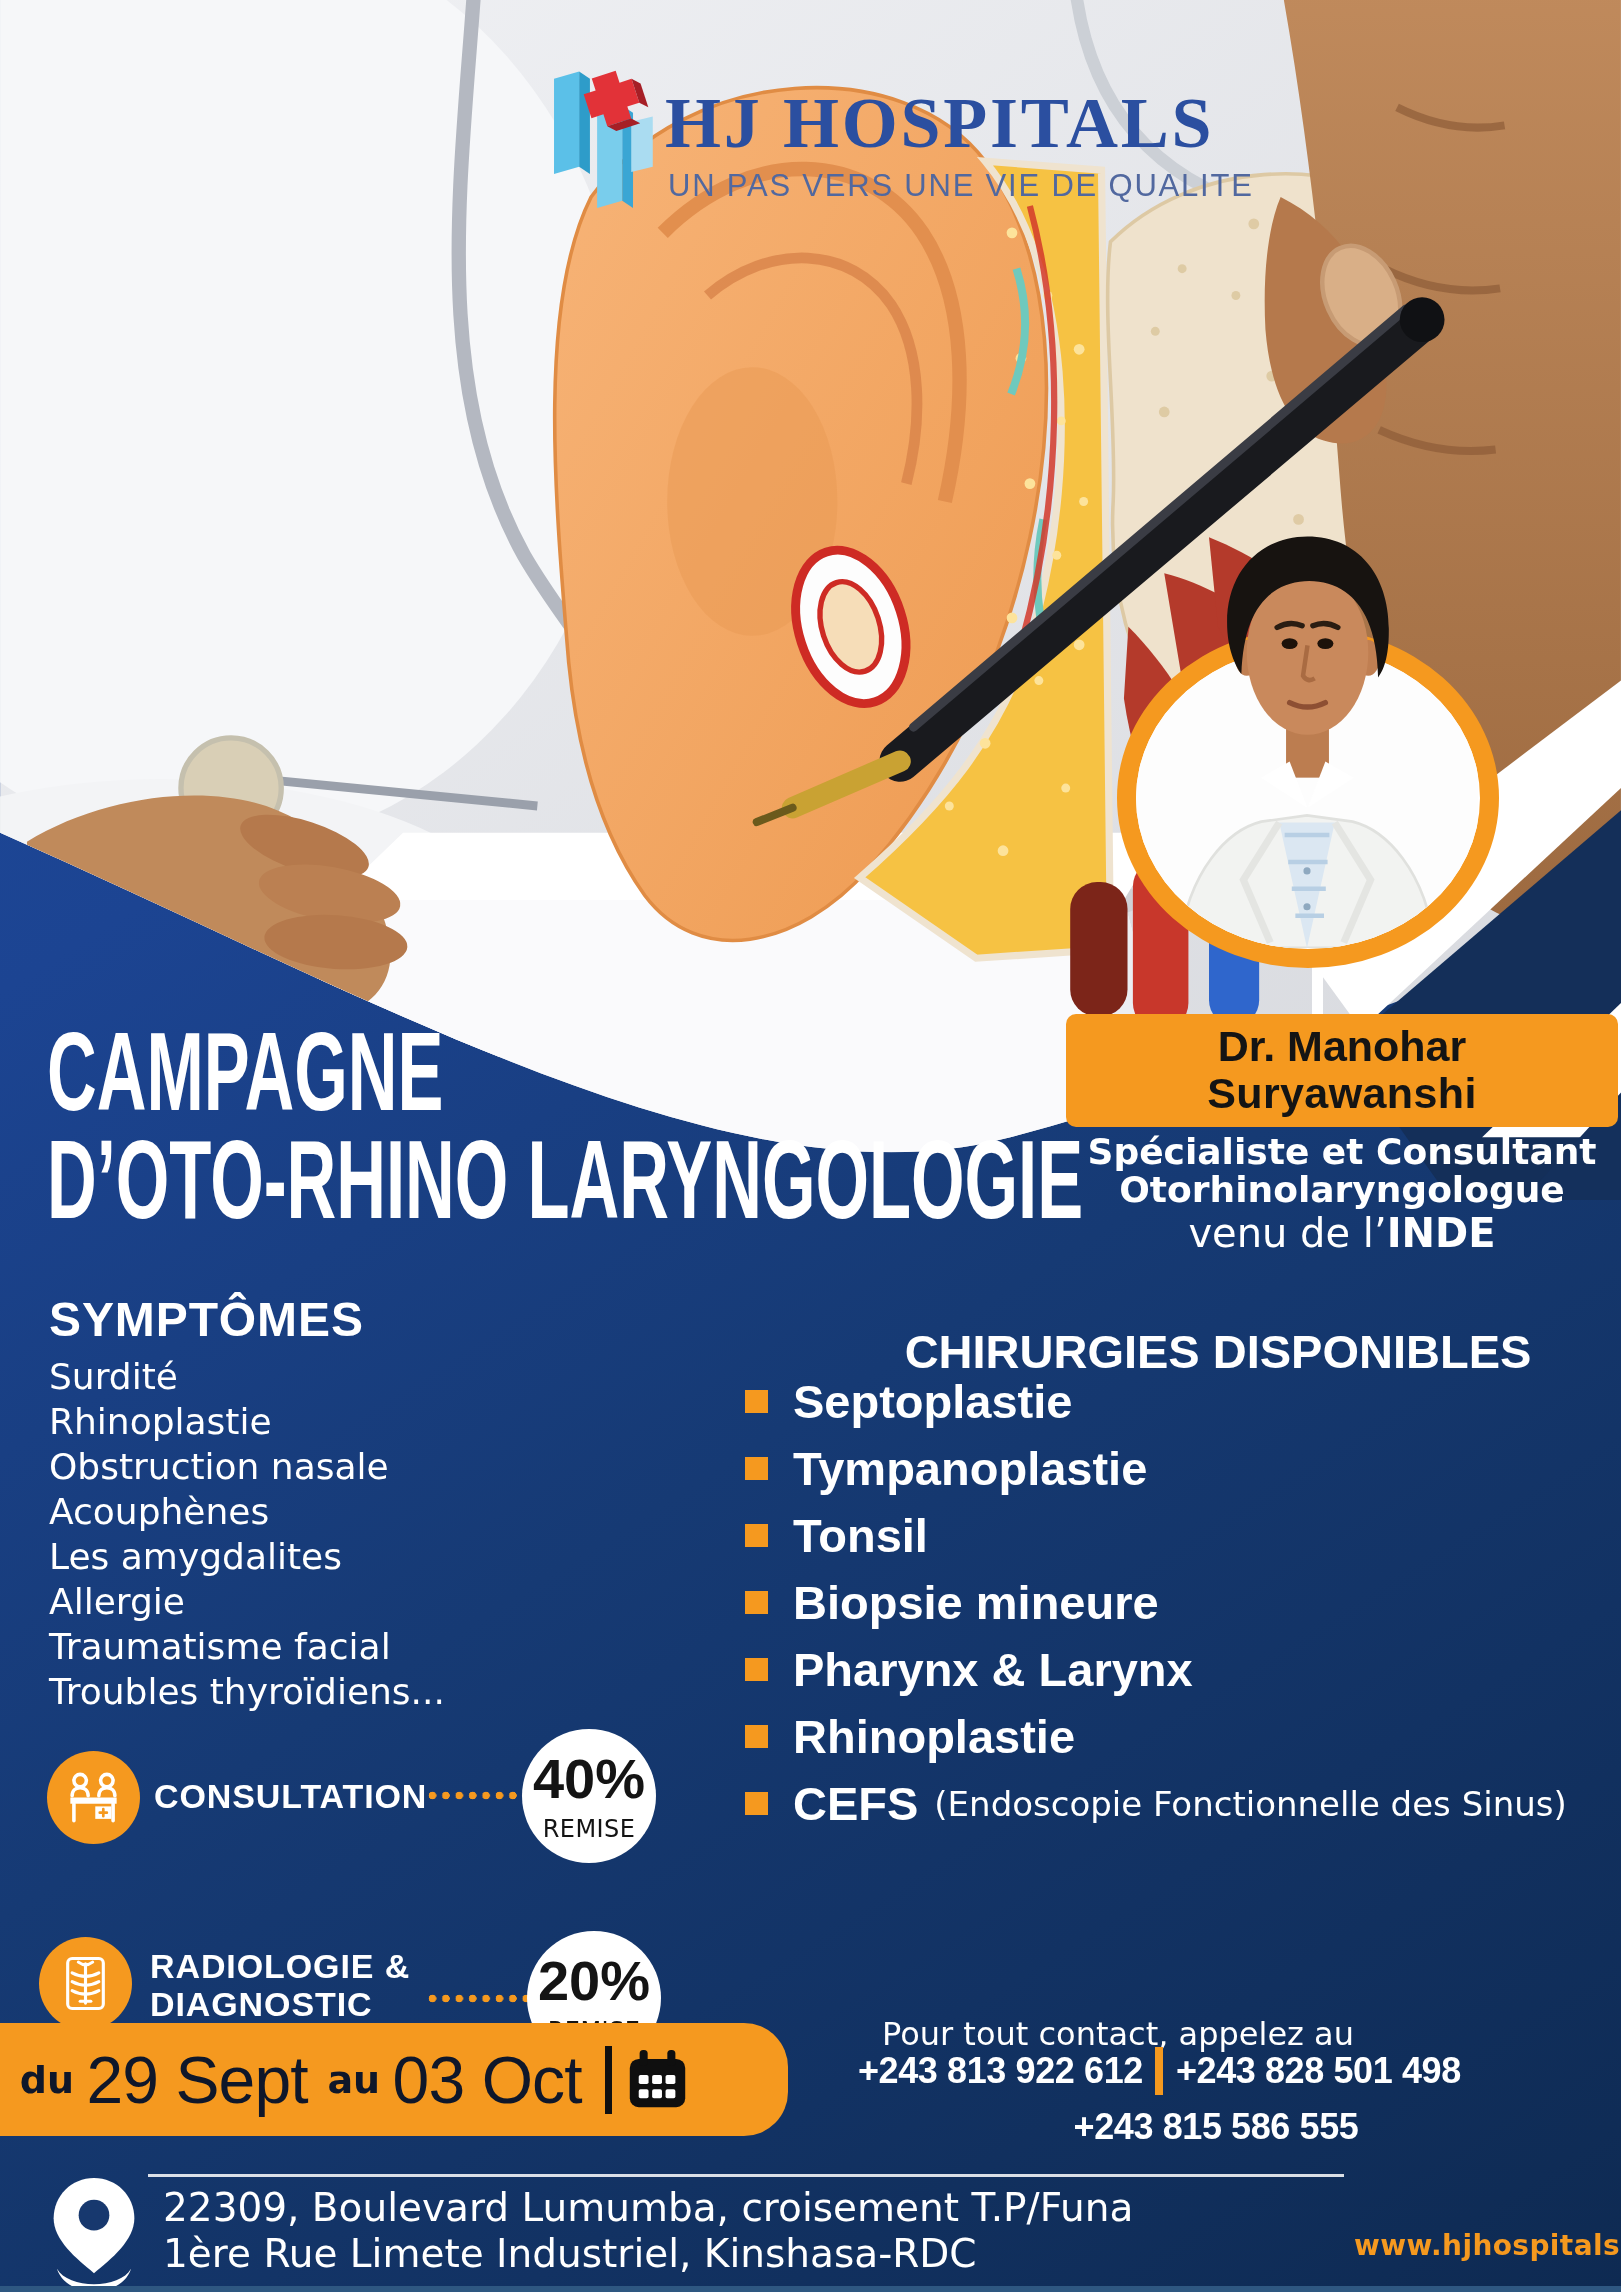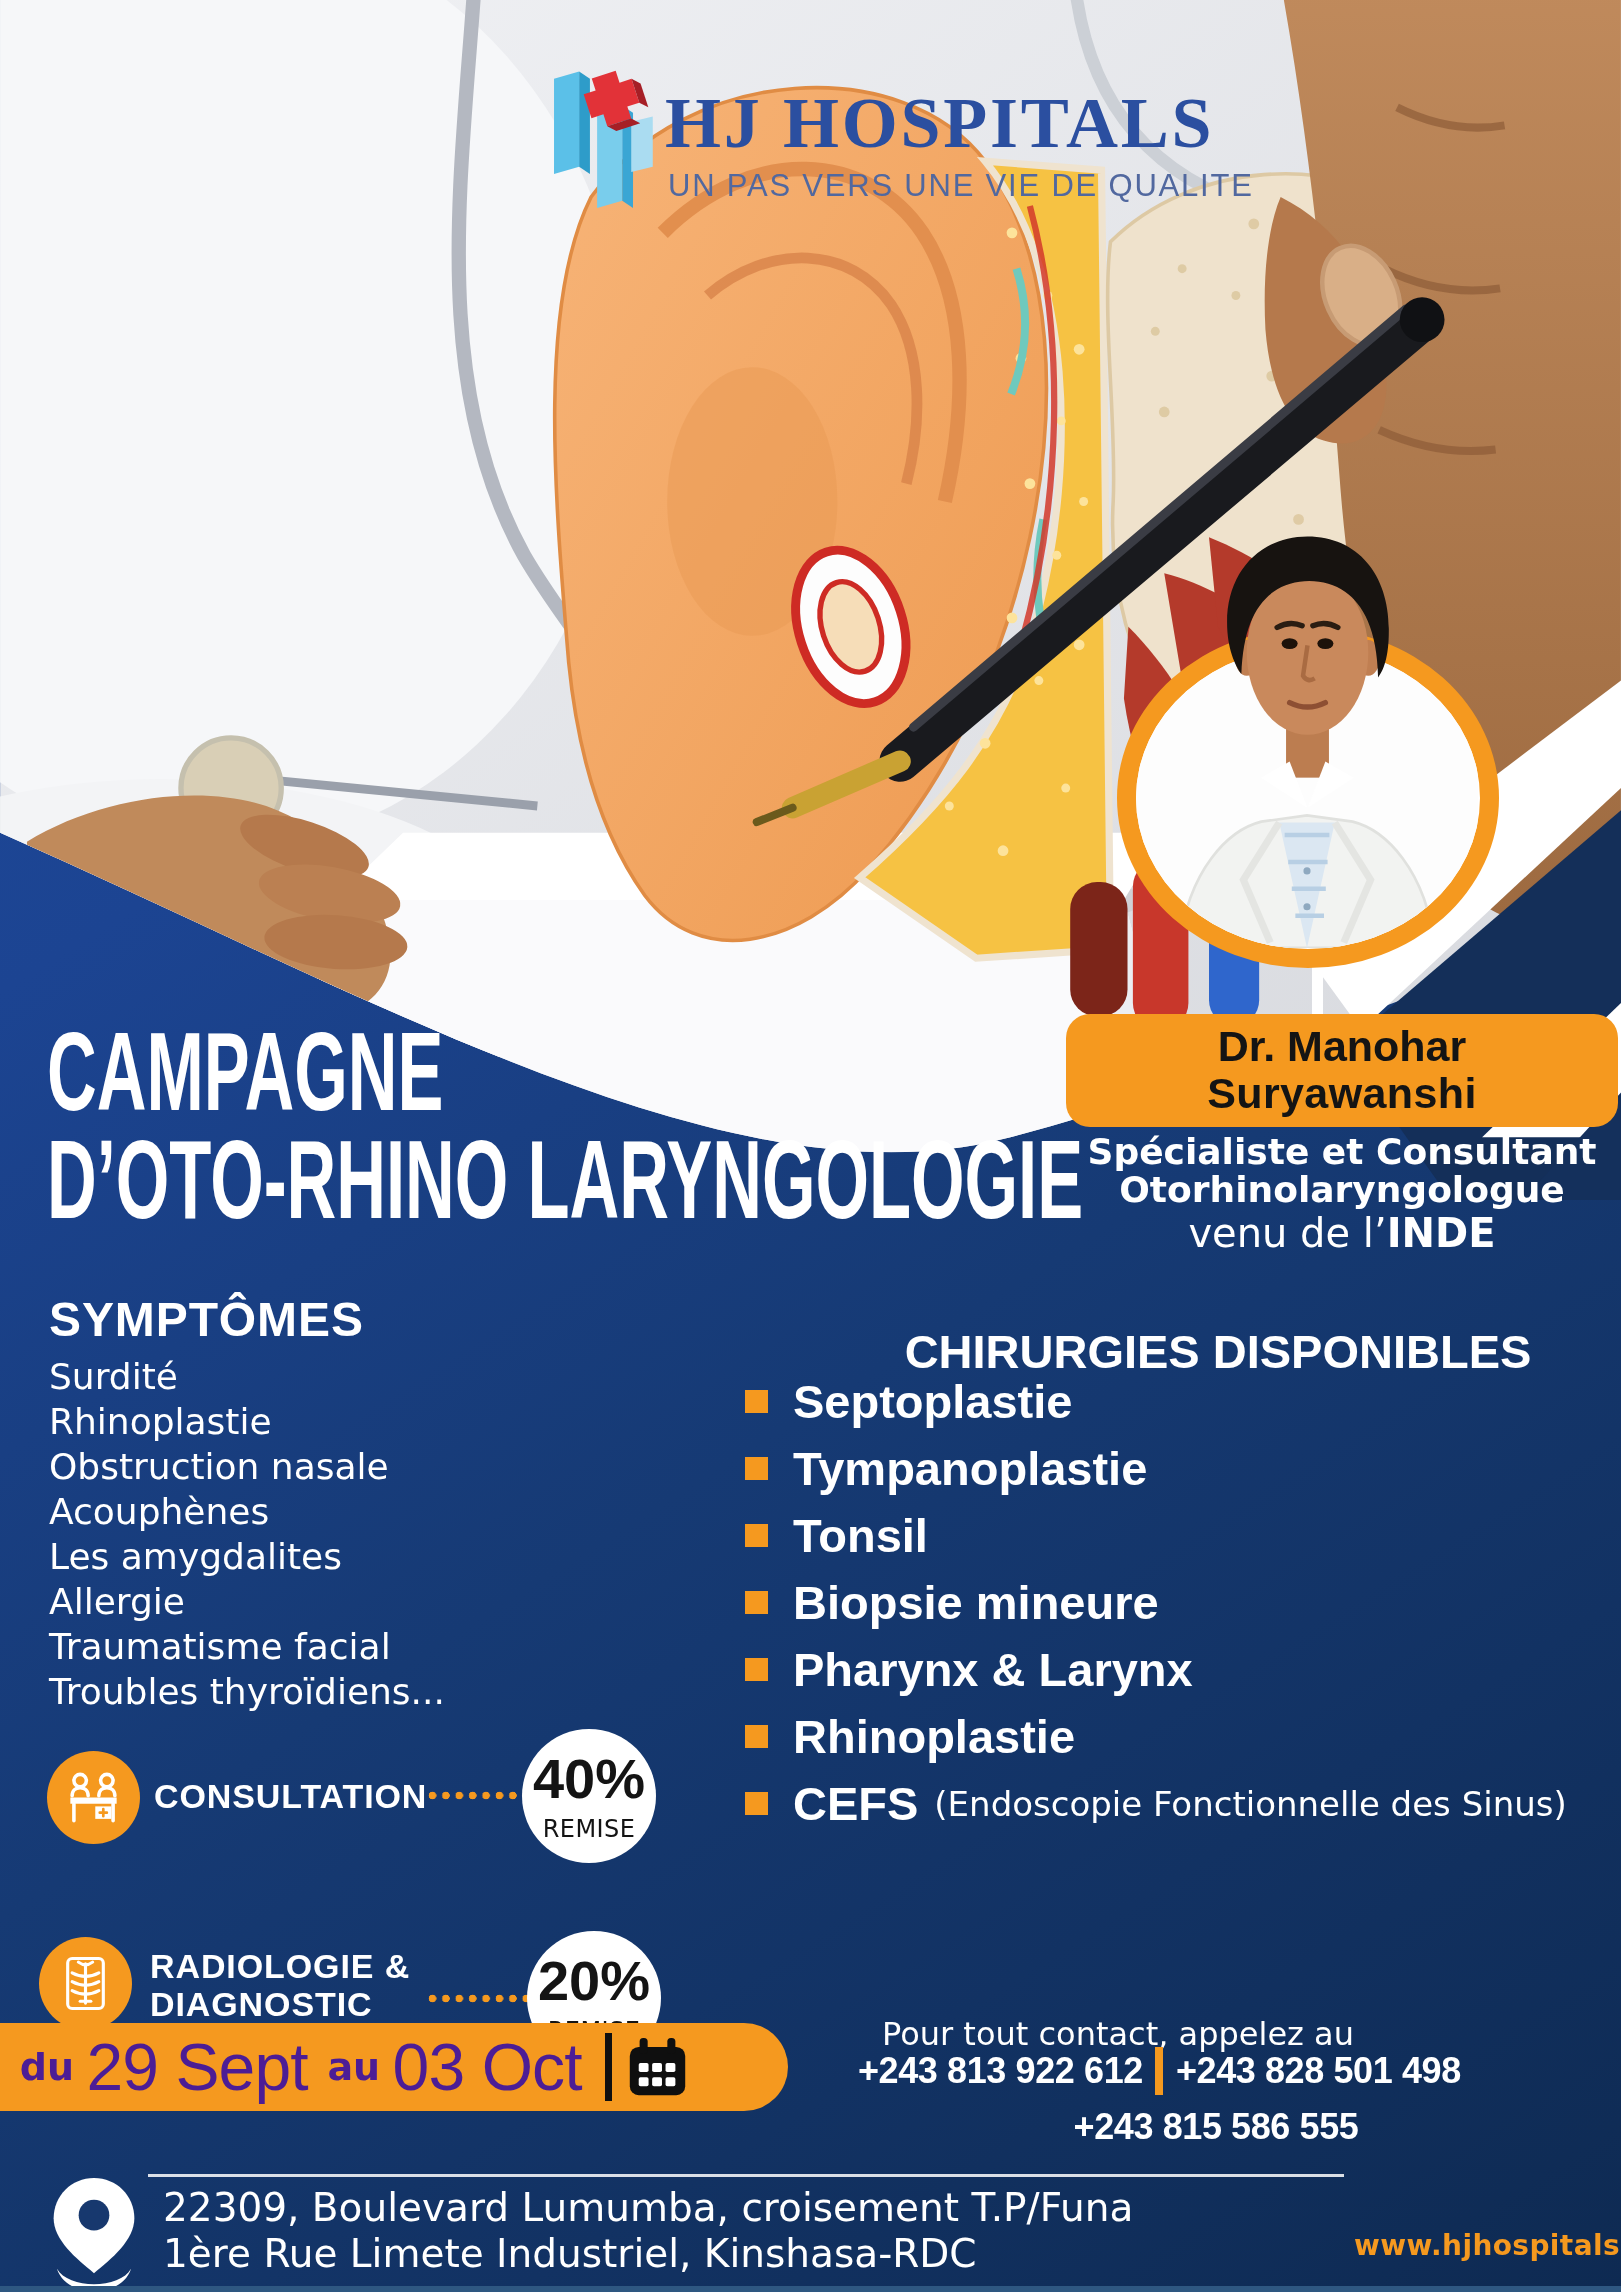--- a/index.html
+++ b/index.html
@@ -20,21 +20,21 @@
     font-size:72px;color:#2b4fa0;letter-spacing:2.7px;white-space:nowrap;}
   .logo-tagline{left:668px;top:168px;font-size:31px;color:#51689f;letter-spacing:1.8px;
     font-family:"Liberation Sans",sans-serif;white-space:nowrap;}
 
   
   .doc-circle{left:1117px;top:628px;width:382px;height:340px;border-radius:50%;
     background:#fff;border:19.7px solid #f5991f;box-sizing:border-box;overflow:hidden;z-index:7;}
   .doc-head{left:1211px;top:522px;width:193px;height:304px;z-index:8;}
   .connector{left:1312px;top:965px;width:10.7px;height:57px;background:#fff;z-index:6;}
 
-  .badge{left:1066px;top:1014px;width:552px;height:113px;background:#f5991f;border-radius:24px;
+  .badge{left:1066px;top:1014px;width:552px;height:113px;background:#f5991f;border-radius:10px;
     z-index:9;text-align:center;color:#141414;padding-top:9px;box-sizing:border-box;
     font-family:"Liberation Sans",sans-serif;line-height:1.1;}
   .badge .l1{font-size:43px;font-weight:600;}
   .badge .l1 b{font-weight:800;}
   .badge .l2{font-size:43px;font-weight:800;letter-spacing:0.4px;}
   .doc-sub{left:1066px;top:1132px;width:552px;text-align:center;z-index:9;line-height:1.0;}
   .doc-sub .r1,.doc-sub .r2{font-size:36px;font-weight:600;margin-top:1.8px;}
   .doc-sub .r3{font-size:40px;margin-top:5.4px;}
   .doc-sub .r3 b{font-weight:800;}
 
@@ -73,22 +73,22 @@
   .d1{left:428px;top:1791px;}
   .d2{left:428px;top:1994px;}
   .disc{width:134px;height:134px;border-radius:50%;background:#fff;color:#141414;text-align:center;
     display:flex;flex-direction:column;align-items:center;justify-content:center;z-index:3;}
   .disc .pct{font-size:56px;font-weight:800;line-height:1;font-family:"Liberation Sans",sans-serif;}
   .disc .rem{font-size:24px;font-weight:400;line-height:1;margin-top:10px;letter-spacing:0.4px;}
   .dc1{left:522px;top:1729px;}
   .dc2{left:527px;top:1931px;}
 
   
-  .banner{left:0;top:2023px;width:788px;height:88px;background:#f5991f;border-radius:0 44px 44px 0;
-    display:flex;align-items:center;color:#4c1d95;z-index:4;}
+  .banner{left:0;top:2023px;width:788px;height:113px;background:#f5991f;border-radius:0 44px 44px 0;
+    display:flex;align-items:center;color:#0f172a;z-index:4;}
   .banner .small{font-size:38px;font-weight:600;margin:0 12.5px 0 19.7px;}
   .banner .big{font-size:66px;font-weight:400;letter-spacing:-0.9px;font-family:"Liberation Sans",sans-serif;white-space:nowrap;}
   .banner .bar{width:7.2px;height:68px;background:#101010;margin:0 16px 0 23px;flex:0 0 auto;}
 
   
   .contact-intro{left:882px;top:2015px;font-size:32px;font-weight:400;}
   .phones1{left:858px;top:2047px;width:716px;display:flex;align-items:center;white-space:nowrap;}
   .phone{font-size:36px;font-weight:800;letter-spacing:-0.4px;font-family:"Liberation Sans",sans-serif;}
   .phone-div{width:8px;height:48px;background:#f5991f;margin:0 12.5px;flex:0 0 auto;}
   .phones2{left:858px;top:2106px;width:716px;text-align:center;}

